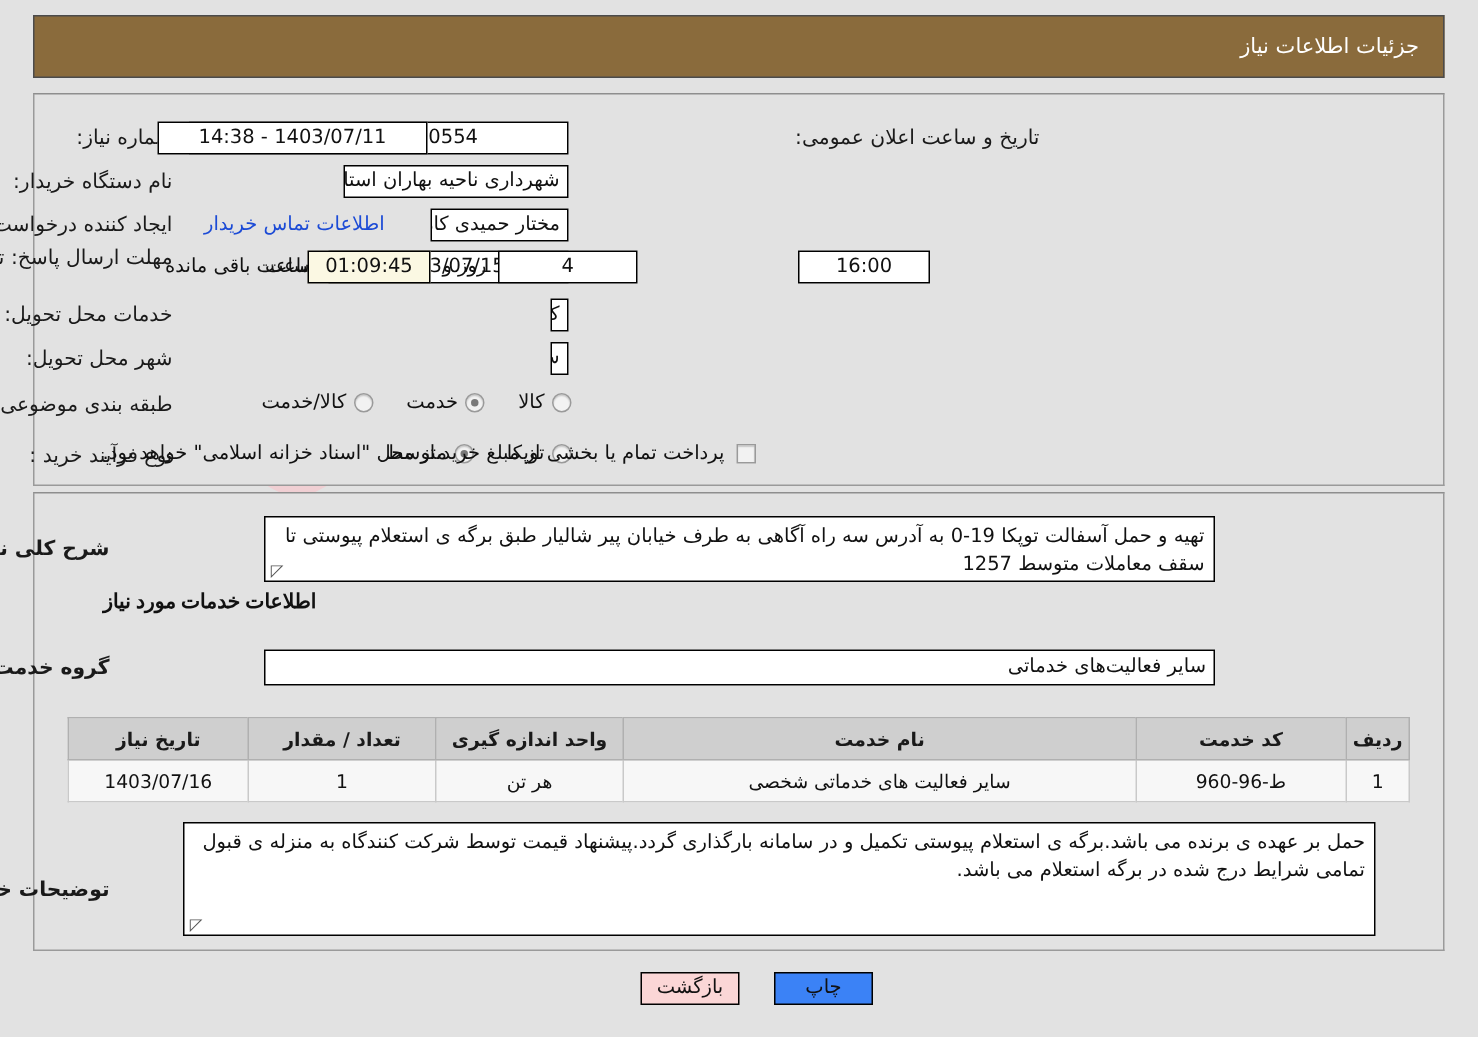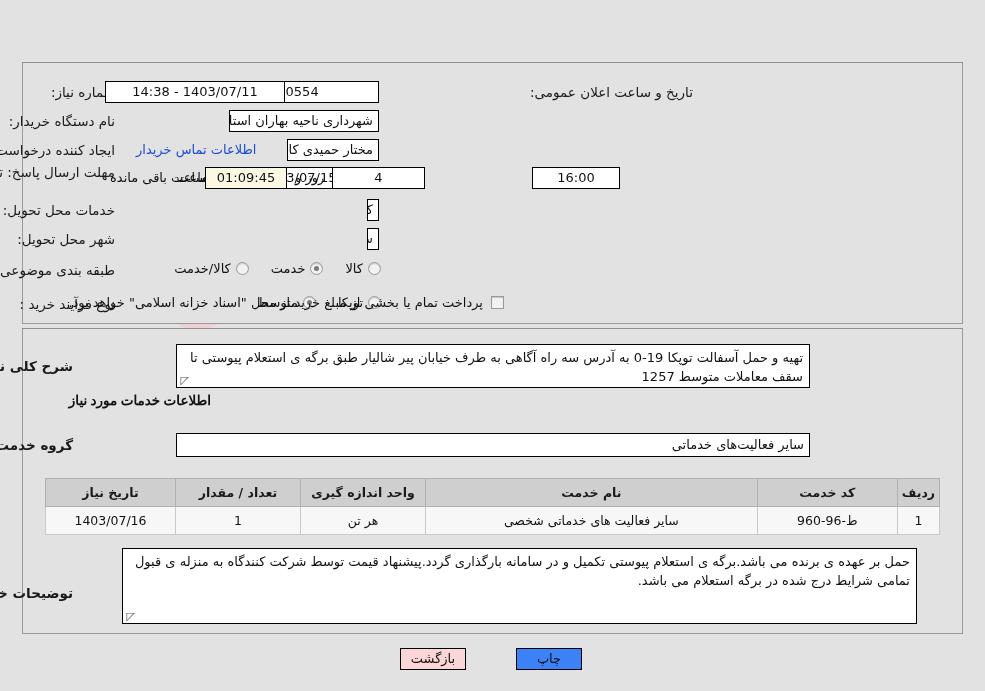--- a/index.html
+++ b/index.html
@@ -245,20 +245,23 @@
 <div id="page">
 
   <div class="watermark">
     <svg class="wm-shield" viewBox="0 0 92 108">
       <path d="M46 3 L88 17 L88 58 C88 82 68 98 46 105 C24 98 4 82 4 58 L4 17 Z" fill="none" stroke="#f0cfd3" stroke-width="9"></path>
       <path d="M28 36 L46 78 L64 36" fill="none" stroke="#f0cfd3" stroke-width="9"></path>
     </svg>
     <div class="wm-text">AriaTender.net</div>
   </div>
 
+  <div class="header-bar">
+    <div class="header-title">جزئیات اطلاعات نیاز</div>
+  </div>
 
   <div class="panel" id="panel-top"></div>
 
   <div class="fld-label" style="right:870px; top:84px;">شماره نیاز:</div>
   <div class="inp" style="right:606px; top:81px; width:253px;">1103005605000554</div>
 
   <div class="fld-label" style="right:292px; top:84px;">تاریخ و ساعت اعلان عمومی:</div>
   <div class="inp" style="right:698px; top:81px; width:180px; left:105px; right:auto;">1403/07/11 - 14:38</div>
 
   <div class="fld-label" style="right:870px; top:113px;">نام دستگاه خریدار:</div>
@@ -331,21 +334,21 @@
 
   <div class="tbl-wrap">
     <table class="items">
       <thead>
         <tr>
           <th style="width:40px;">ردیف</th>
           <th style="width:140px;">کد خدمت</th>
           <th>نام خدمت</th>
           <th style="width:125px;">واحد اندازه گیری</th>
           <th style="width:125px;">تعداد / مقدار</th>
-          <th style="width:130px;">تاریخ نیاز</th>
+          <th style="width:120px;">تاریخ نیاز</th>
         </tr>
       </thead>
       <tbody>
         <tr>
           <td>1</td>
           <td>ط-96-960</td>
           <td>سایر فعالیت های خدماتی شخصی</td>
           <td>هر تن</td>
           <td>1</td>
           <td>1403/07/16</td>
@@ -354,15 +357,15 @@
     </table>
   </div>
 
   <div class="fld-label bold" style="right:912px; top:585px;">توضیحات خریدار:</div>
   <div class="ta" style="right:68px; left:122px; top:548px; height:76px;">
     <span>حمل بر عهده ی برنده می باشد.برگه ی استعلام پیوستی تکمیل و در سامانه بارگذاری گردد.پیشنهاد قیمت توسط شرکت کنندگاه به منزله ی قبول تمامی شرایط درج شده در برگه استعلام می باشد.</span>
     <span class="grip">◸</span>
   </div>
 
   <div class="btn btn-print" style="left:516px; top:648px;">چاپ</div>
-  <div class="btn btn-back" style="left:400px; top:648px;text-align:center;">بازگشت</div>
+  <div class="btn btn-back" style="left:427px; top:648px;text-align:center;">بازگشت</div>
 
 </div>
 
 </body></html>

